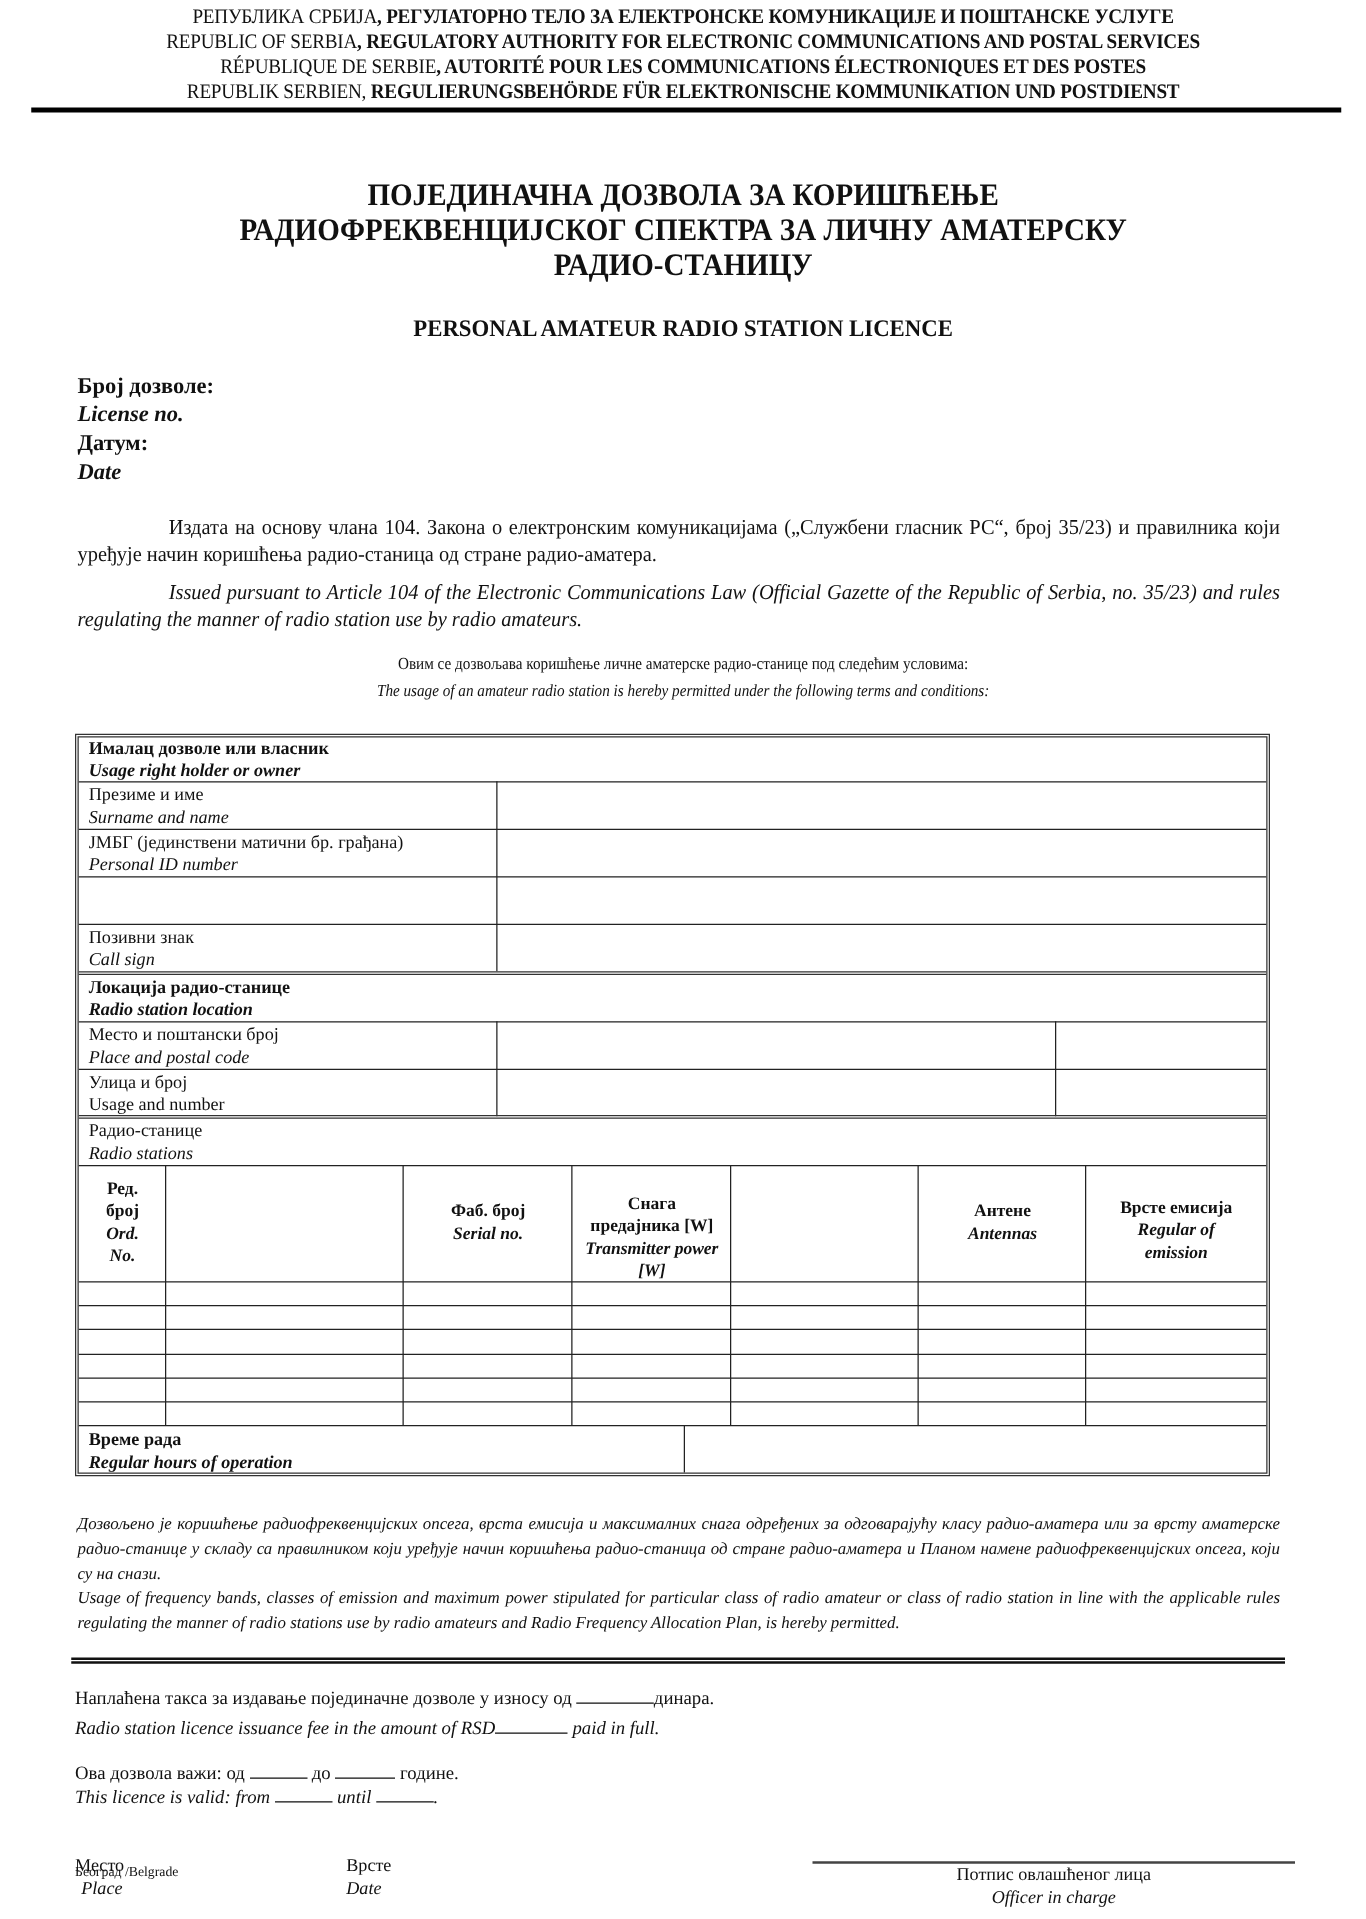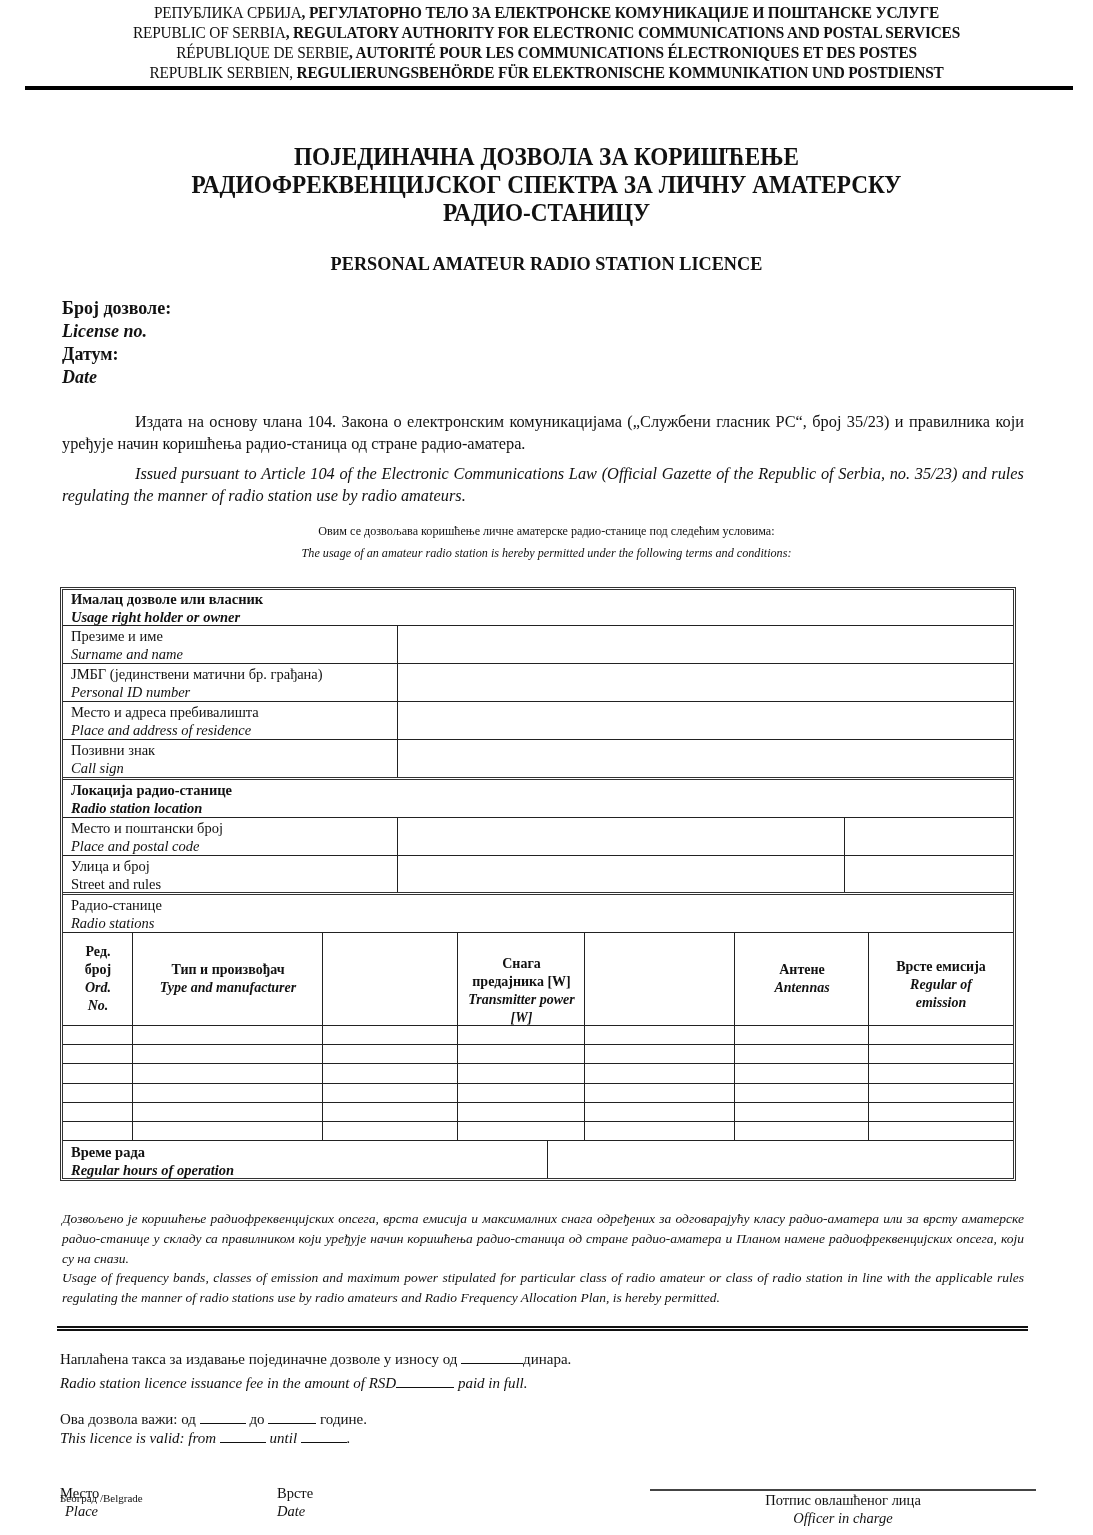--- a/index.html
+++ b/index.html
@@ -88,24 +88,20 @@
   <div class="input-cell" style="left:335px; top:36px; width:615px; height:37px;"></div>
   <div class="hl" style="left:0; width:950px; top:73px;"></div>
 
   <div class="cell-txt" style="left:8px; top:75px;">
     <div>ЈМБГ (јединствени матични бр. грађана)</div>
       <div class="i">Personal ID number</div>
   </div>
   <div class="input-cell" style="left:335px; top:74px; width:615px; height:37px;"></div>
   <div class="hl" style="left:0; width:950px; top:111px;"></div>
 
-  <div class="cell-txt" style="left:8px; top:113px;">
-    <div>Место и адреса пребивалишта</div>
-      <div class="i">Place and address of residence</div>
-  </div>
   <div class="input-cell" style="left:335px; top:112px; width:615px; height:37px;"></div>
   <div class="hl" style="left:0; width:950px; top:149px;"></div>
 
   <div class="cell-txt" style="left:8px; top:151px;">
     <div>Позивни знак</div>
       <div class="i">Call sign</div>
   </div>
   <div class="input-cell" style="left:335px; top:150px; width:615px; height:37px;"></div>
   <div class="vl" style="left:334px; top:35px; height:152px;"></div>
   <div class="hl dbl" style="left:0; width:950px; top:187px;"></div>
@@ -119,41 +115,41 @@
   <div class="cell-txt" style="left:8px; top:229px;">
     <div>Место и поштански број</div>
       <div class="i">Place and postal code</div>
   </div>
   <div class="input-cell" style="left:335px; top:228px; width:446px; height:37px;"></div>
   <div class="input-cell" style="left:782px; top:228px; width:168px; height:37px;"></div>
   <div class="hl" style="left:0; width:950px; top:265px;"></div>
 
   <div class="cell-txt" style="left:8px; top:267px;">
     <div>Улица и број</div>
-      <div>Street and rules</div>
+      <div>Usage and number</div>
   </div>
   <div class="input-cell" style="left:335px; top:266px; width:446px; height:37px;"></div>
   <div class="input-cell" style="left:782px; top:266px; width:168px; height:37px;"></div>
   <div class="vl" style="left:334px; top:227px; height:76px;"></div>
   <div class="vl" style="left:781px; top:227px; height:76px;"></div>
   <div class="hl dbl" style="left:0; width:950px; top:302px;"></div>
 
   <div class="cell-txt" style="left:8px; top:306px;">
     <div>Радио-станице</div>
     <div class="i">Radio stations</div>
   </div>
   <div class="hl" style="left:0; width:950px; top:342px;"></div>
 
   <div class="colh" style="left:0; width:70px; top:343px; height:92px;">
     <div style="padding:0 14px;">Ред. број</div>
       <div class="i" style="padding:0 14px;">Ord. No.</div>
   </div>
-  <div class="colh" style="left:70px; width:190px; top:343px; height:92px;">
-    <div>Тип и произвођач</div>
-      <div class="i">Type and manufacturer</div>
+  <div class="colh" style="left:260px; width:135px; top:343px; height:92px;">
+    <div>Фаб. број</div>
+      <div class="i">Serial no.</div>
   </div>
   <div class="colh" style="left:395px; width:127px; top:343px; height:92px; white-space:normal;">
     <div style="padding:0 10px;margin-top:24px;">Снага предајника [W]</div>
       <div class="i" style="padding:0 10px;">Transmitter power [W]</div>
   </div>
   <div class="colh" style="left:672px; width:134px; top:343px; height:92px;">
     <div>Антене</div>
       <div class="i">Antennas</div>
   </div>
   <div class="colh" style="left:806px; width:144px; top:343px; height:92px;">

